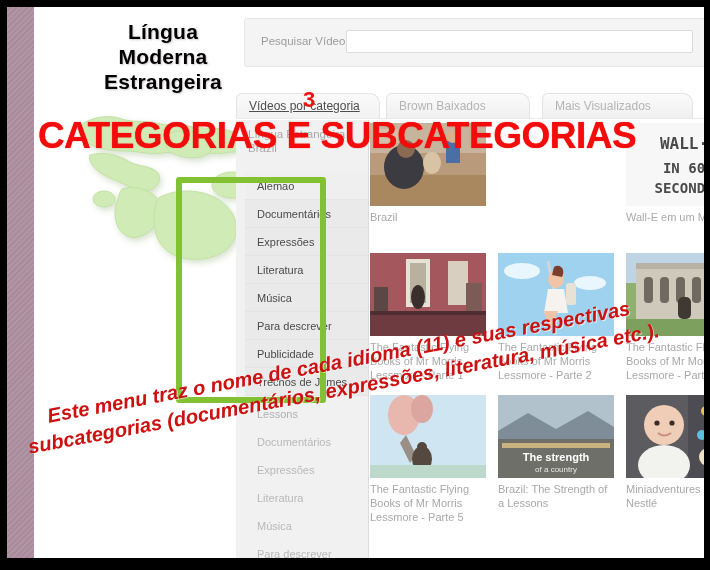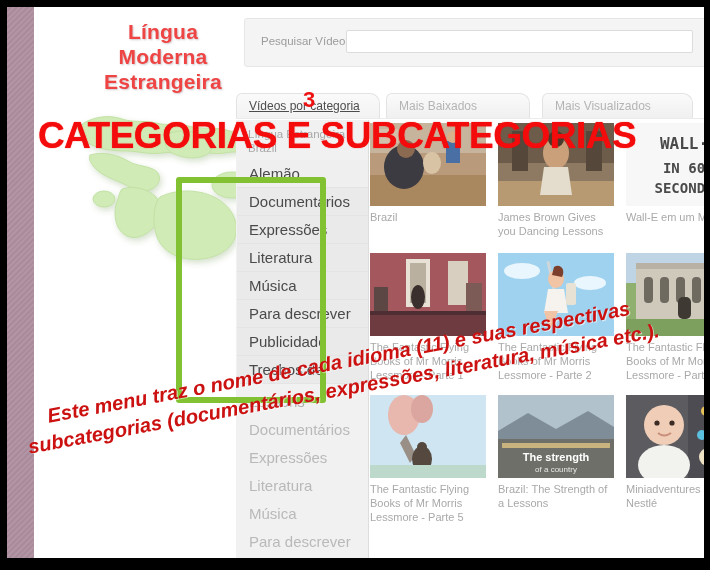--- a/index.html
+++ b/index.html
@@ -34,21 +34,21 @@
   }
 
   
   .logo{
     position:absolute;left:18px;top:8px;width:190px;height:260px;
   }
   .logo-text{
     position:absolute;left:0;top:4px;width:190px;
     text-align:center;
     font-size:21px;font-weight:bold;line-height:25px;
-    color:#ef4444;
+    color:#000000;
     text-shadow:1px 1px 2px rgba(150,130,140,.45);
     letter-spacing:.2px;
   }
   .map{
     position:absolute;left:-4px;top:78px;width:196px;height:180px;
     opacity:.95;
   }
 
   
   .searchbar{
@@ -87,23 +87,24 @@
   .nav{
     position:absolute;left:186px;top:113px;width:132px;height:438px;
     background:#f1f1f1;border-right:1px solid #dddddd;
     overflow:hidden;
   }
   .nav-head{
     position:absolute;left:12px;top:7px;width:112px;
     font-size:11.5px;line-height:14px;color:#a8a8a8;
   }
   .nav-item{
-    position:absolute;left:1px;width:132px;height:28px;line-height:28px;
-    box-sizing:border-box;padding-left:12px;font-size:15px;
+    position:absolute;left:9px;width:132px;height:28px;line-height:28px;
+    box-sizing:border-box;padding-left:12px;font-size:11px;
     border-bottom:1px solid #e4e4e4;
+    margin-top:12px;
   }
   .nav-item.sub{color:#4a4a4a;background:#eaeaea;}
   .nav-item.sub.first{background:#efefef;}
   .nav-item.lang{color:#b0b0b0;background:#f1f1f1;border-bottom:none;}
   .nav-item.faded{color:#b9b9b9;background:#f1f1f1;border-bottom:none;}
 
   
   .grid{
     position:absolute;left:320px;top:116px;width:386px;height:435px;
     overflow:hidden;
@@ -189,21 +190,21 @@
       </div>
 
       <div class="searchbar">
         <div class="search-label">Pesquisar Vídeos</div>
         <input class="search-input" type="text" value="" placeholder="" style="">
 
       </div>
 
       <div class="tabs">
         <div class="tab tab-0 active">Vídeos por categoria</div>
-        <div class="tab tab-1">Mais Baixados</div>
+        <div class="tab tab-1">Brown Baixados</div>
         <div class="tab tab-2">Mais Visualizados</div>
       </div>
       <div class="tabs-rule"></div>
 
       <div class="nav">
         <div class="nav-head">Língua Estrangeira Brazil</div>
 
         <div class="nav-item sub first" style="top:40px">Alemão</div>
         <div class="nav-item sub" style="top:68px">Documentários</div>
         <div class="nav-item sub" style="top:96px">Expressões</div>
@@ -233,35 +234,20 @@
               <circle cx="36" cy="26" r="9" fill="#8b6a52"></circle>
               <ellipse cx="62" cy="40" rx="9" ry="11" fill="#d8c3a4"></ellipse>
               <rect x="76" y="18" width="14" height="22" fill="#4a6fa5"></rect>
               <circle cx="83" cy="14" r="6" fill="#d7b28a"></circle>
               <rect x="6" y="6" width="22" height="14" fill="#d4c0aa"></rect>
             </svg>
           </div>
           <div class="cap">Brazil</div>
         </div>
 
-        <div class="card c1">
-          <div class="thumb">
-            <svg viewBox="0 0 116 83" width="116" height="83">
-              <rect width="116" height="83" fill="#8e7a62"></rect>
-              <rect y="0" width="116" height="40" fill="#6d5c4a"></rect>
-              <rect y="58" width="116" height="25" fill="#b89a72"></rect>
-              <ellipse cx="58" cy="30" rx="13" ry="16" fill="#c9a07a"></ellipse>
-              <path d="M46,44 L70,44 L74,72 L42,72 Z" fill="#e4ddcd"></path>
-              <circle cx="58" cy="16" r="8" fill="#4b3a2c"></circle>
-              <rect x="14" y="8" width="16" height="40" fill="#55473a"></rect>
-              <rect x="88" y="8" width="16" height="40" fill="#55473a"></rect>
-            </svg>
-          </div>
-          <div class="cap">James Brown Gives you Dancing Lessons</div>
-        </div>
 
         <div class="card c2">
           <div class="thumb">
             <svg viewBox="0 0 116 83" width="116" height="83">
               <rect width="116" height="83" fill="#f7f7f7"></rect>
               <text x="58" y="26" text-anchor="middle" font-family="DejaVu Sans Mono, monospace" font-size="16" font-weight="bold" fill="#4a4a4a">WALL·</text>
               <circle cx="98" cy="21" r="10" fill="#e2342b"></circle>
               <text x="98" y="27" text-anchor="middle" font-family="DejaVu Sans Mono, monospace" font-size="13" font-weight="bold" fill="#ffffff">E</text>
               <text x="58" y="50" text-anchor="middle" font-family="DejaVu Sans Mono, monospace" font-size="14" font-weight="bold" fill="#4a4a4a">IN 60</text>
               <text x="58" y="70" text-anchor="middle" font-family="DejaVu Sans Mono, monospace" font-size="14" font-weight="bold" fill="#4a4a4a">SECONDS</text>

